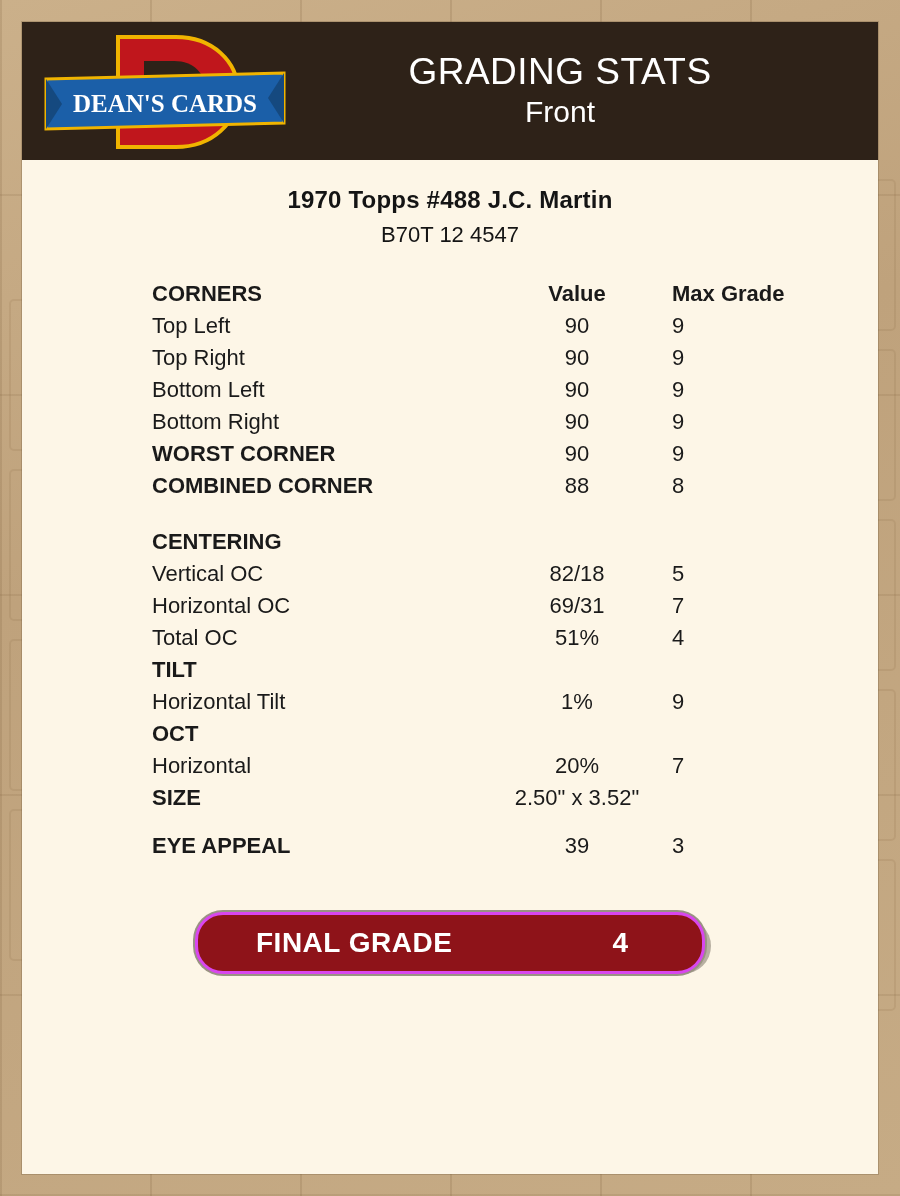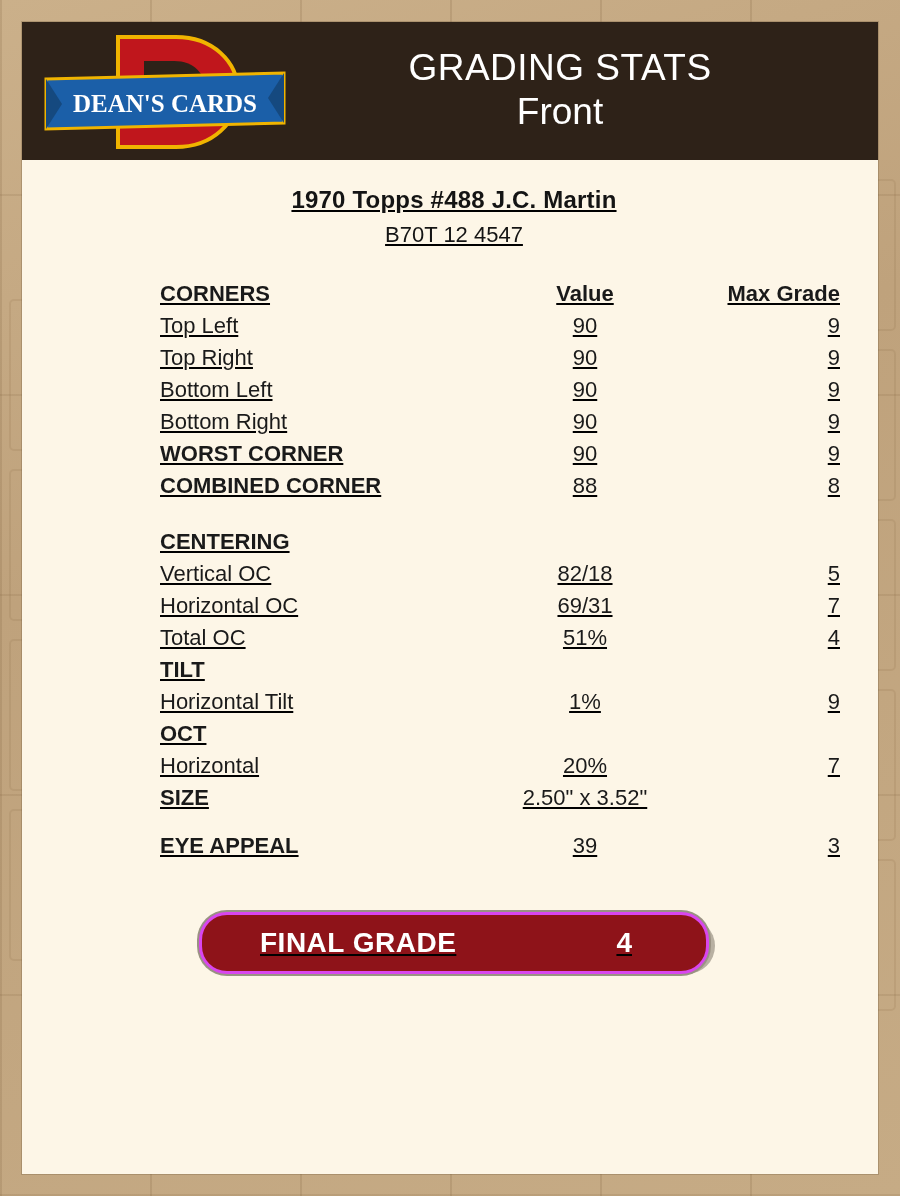--- a/index.html
+++ b/index.html
@@ -60,27 +60,26 @@
     text-align: center;
     color: #ffffff;
     padding-right: 48px;
   }
   .header-title {
     font-size: 37px;
     letter-spacing: .5px;
     line-height: 1.08;
   }
   .header-sub {
-    font-size: 37px;
+    font-size: 30px;
     line-height: 1.2;
     margin-top: 2px;
   }
   .body-area {
-    padding: 26px 0 0 8px;
-    text-decoration: underline;
+    padding: 26px 0 0 0;
   }
   .card-title {
     text-align: center;
     font-size: 24px;
     font-weight: bold;
     color: #141414;
     letter-spacing: .2px;
   }
   .card-sub {
     text-align: center;
@@ -94,21 +93,21 @@
     width: 680px;
   }
   table.stats td {
     font-size: 22px;
     color: #1a1a1a;
     padding: 3px 0;
     vertical-align: middle;
   }
   td.label      { width: 330px; }
   td.value      { width: 190px; text-align: center; }
-  td.grade      { width: 160px; text-align: right; }
+  td.grade      { width: 160px; text-align: left; }
   .section-head { font-weight: bold; font-size: 23px; }
   .col-head     { font-weight: bold; font-size: 23px; text-align:center; }
   .indent       { padding-left: 48px; }
   .spacer-row td{ height: 18px; padding:0; }
   .small-spacer td { height: 10px; padding:0; }
   .human-grade  { color: #8e1319; font-weight: bold; }
   .final-wrap {
     margin: 34px auto 0 auto;
     width: 510px;
     position: relative;

